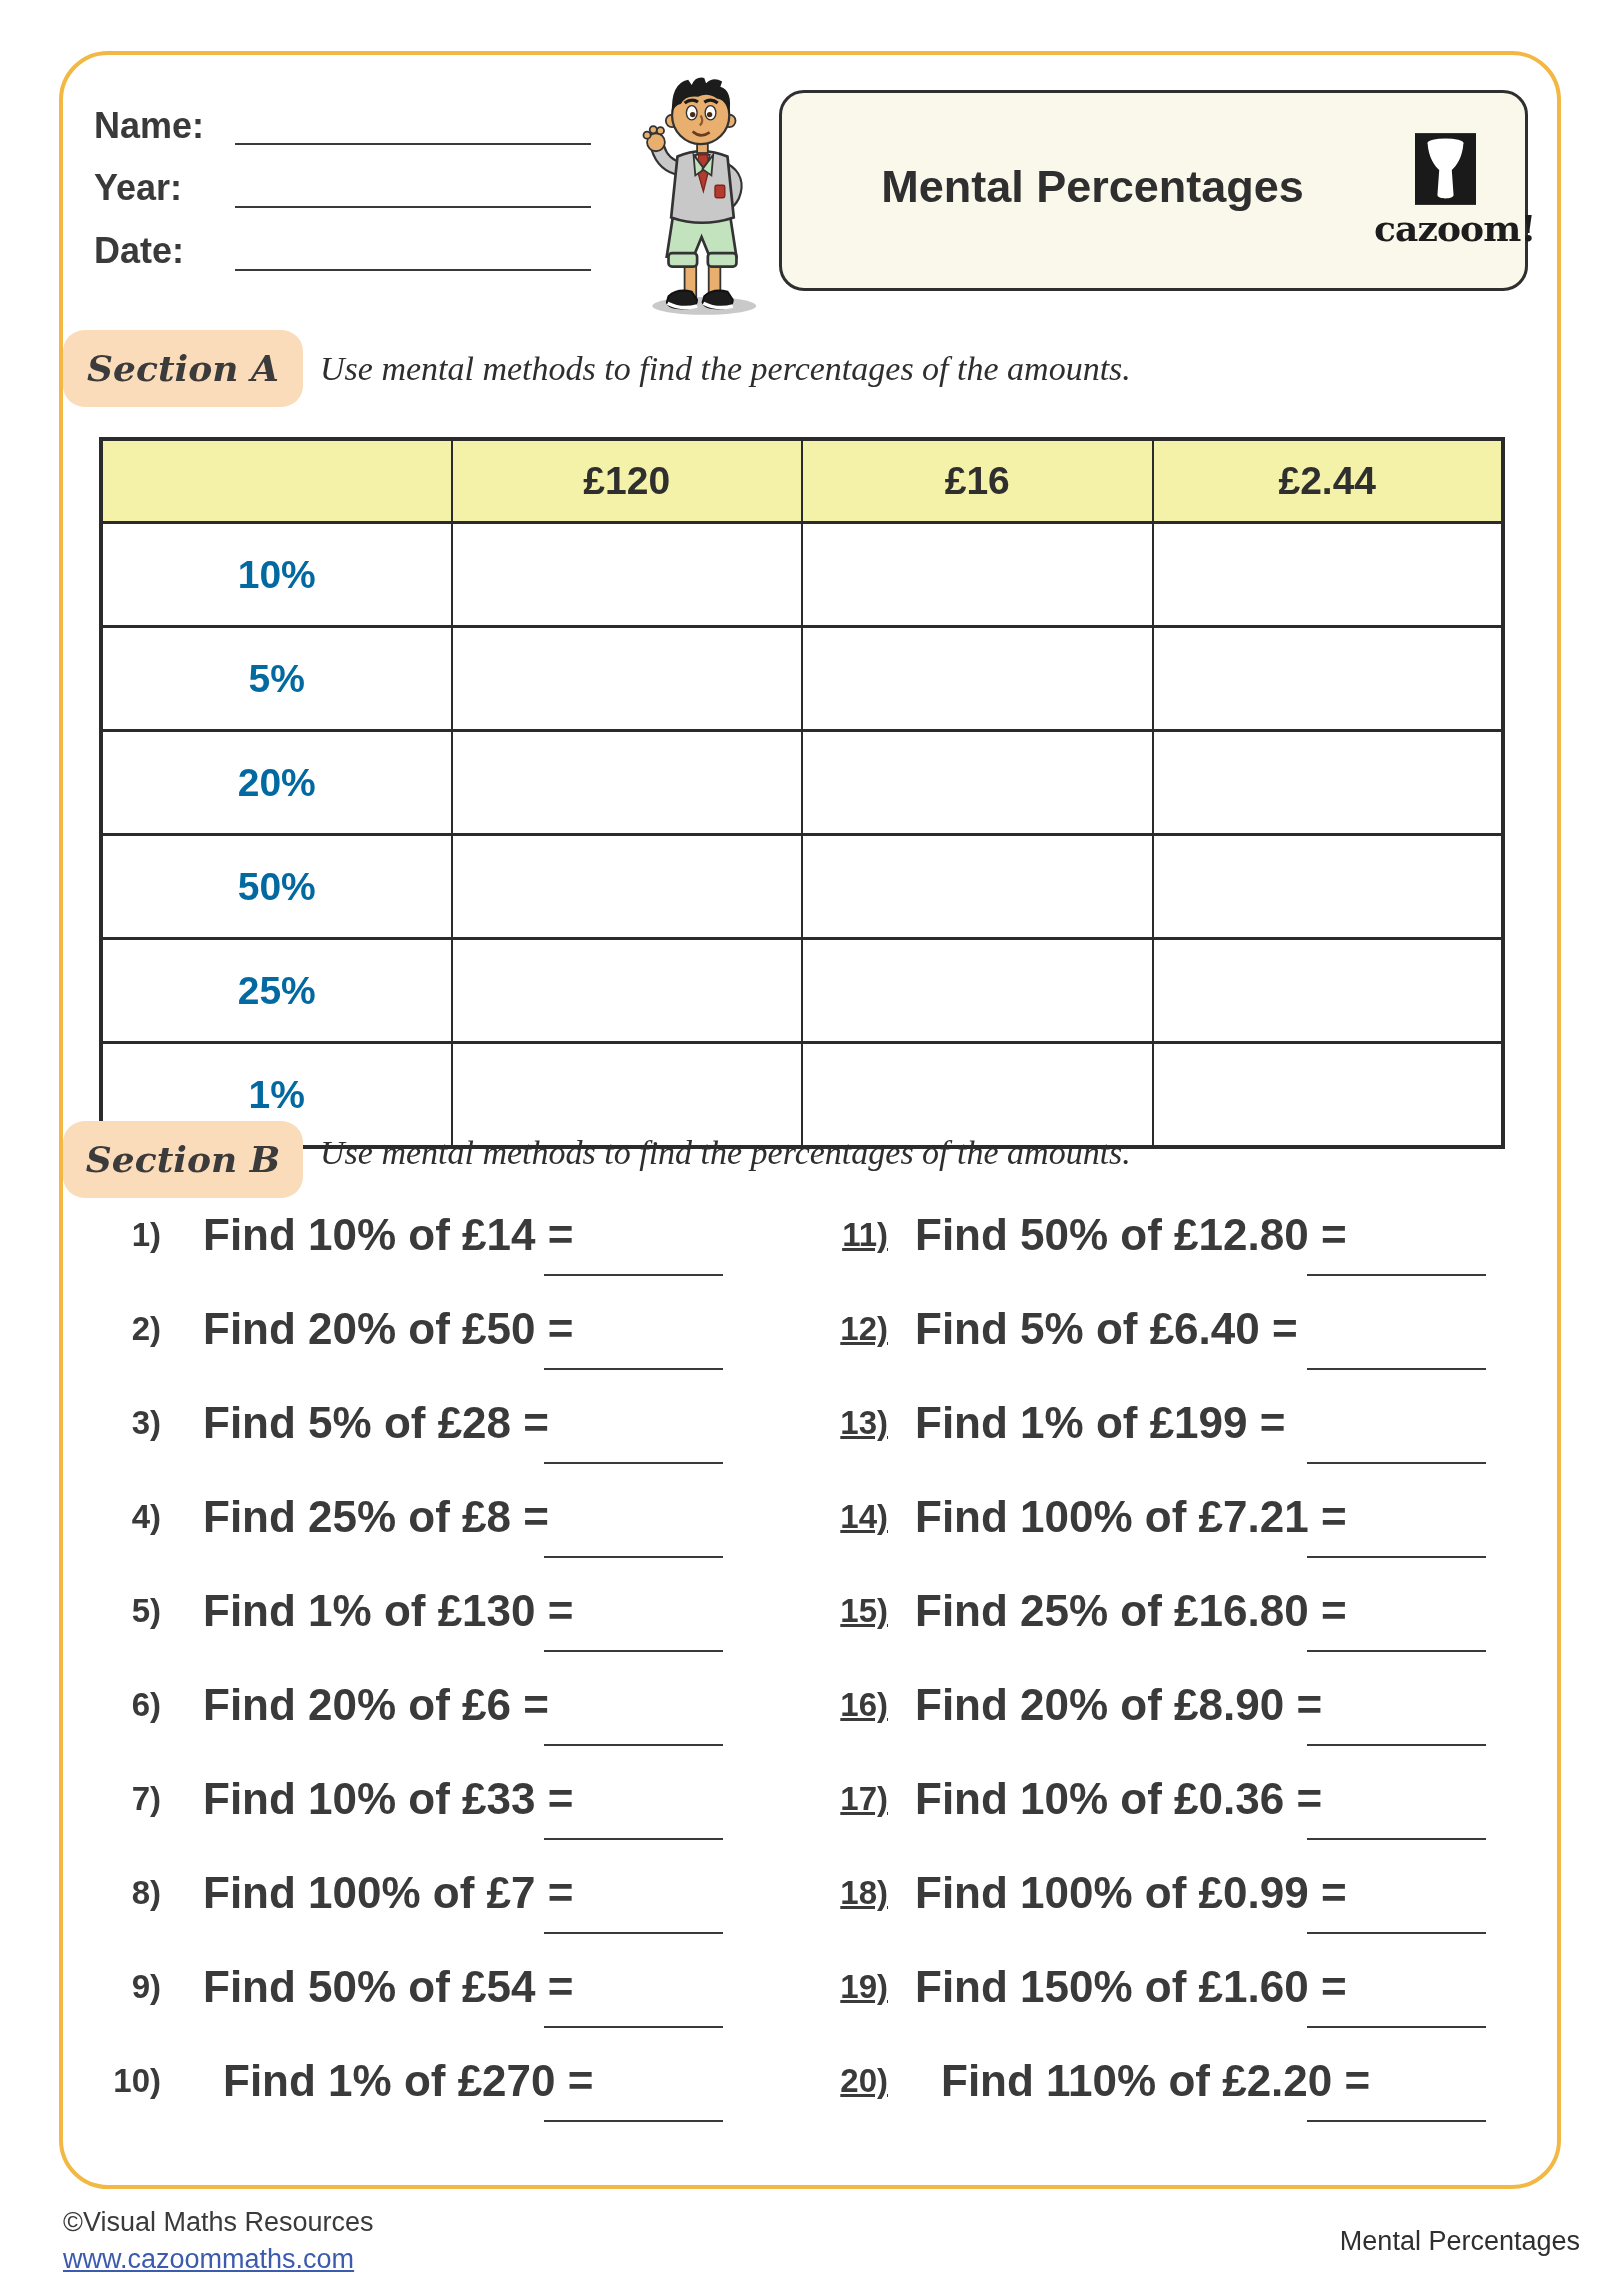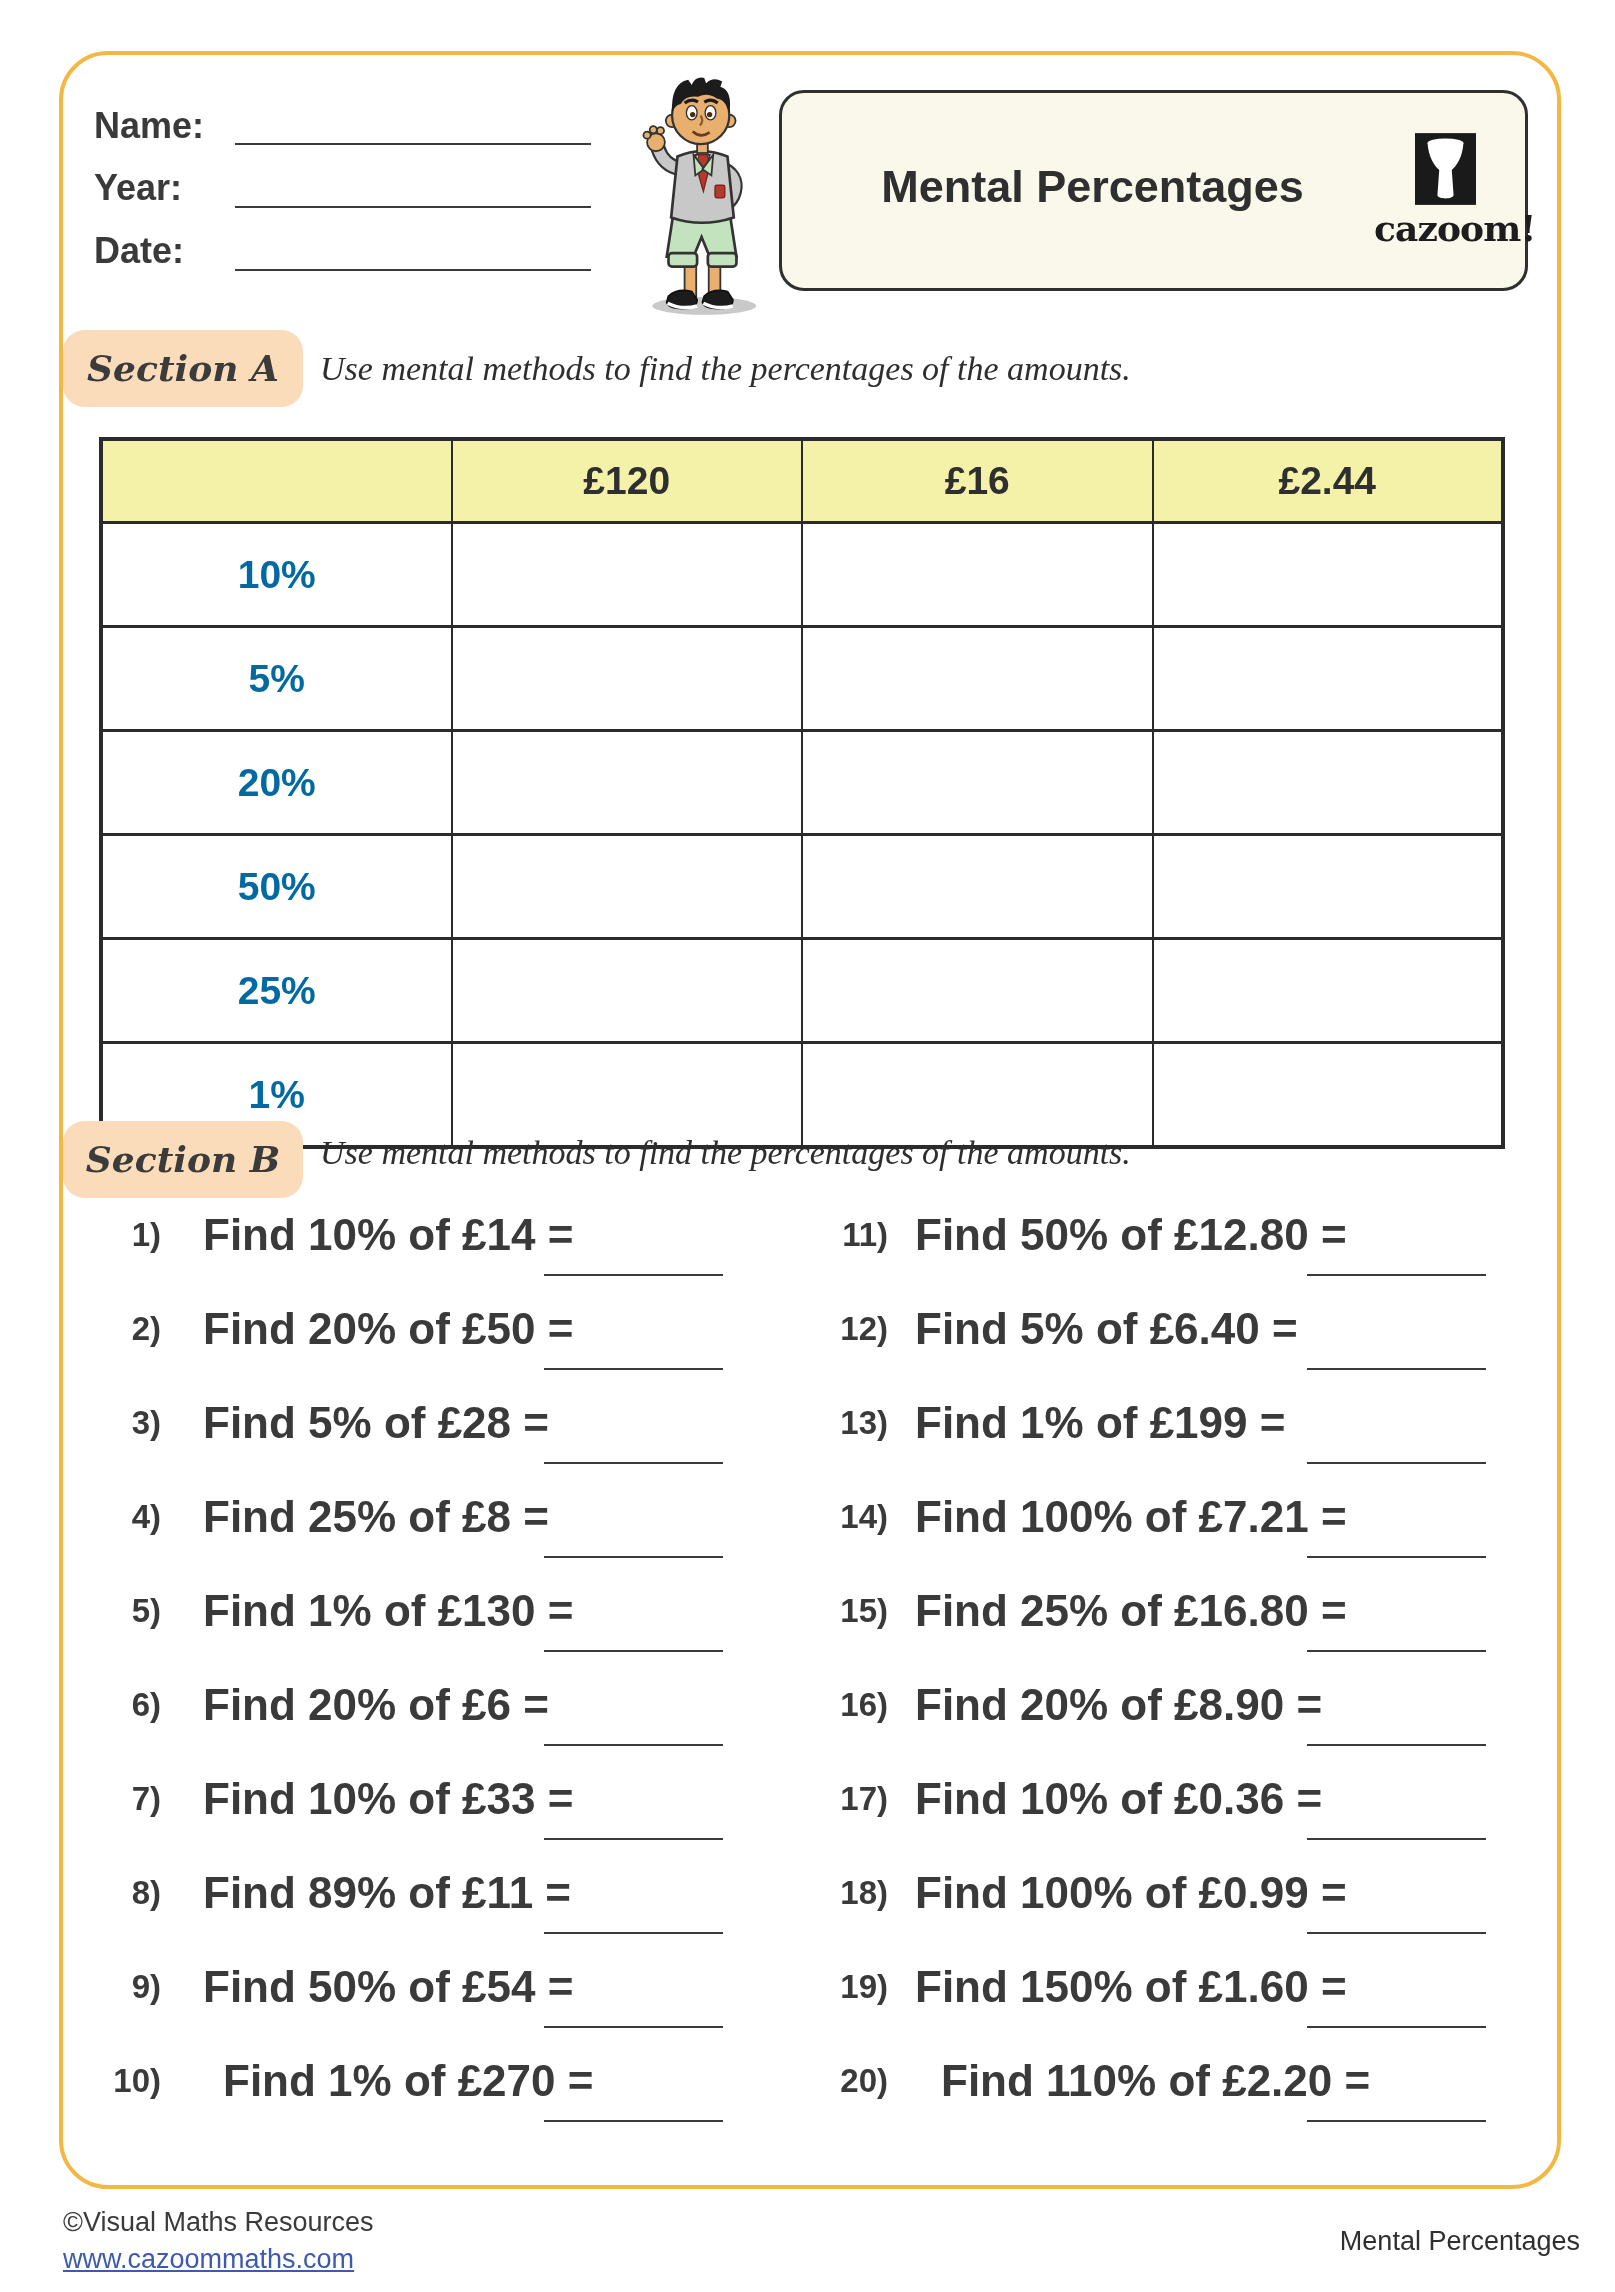--- a/index.html
+++ b/index.html
@@ -43,21 +43,21 @@
 
   
   .q{position:absolute;width:690px;height:94px;display:flex;align-items:center;}
   .q .qnum{font-size:33px;font-weight:bold;color:#3a3a3a;text-align:right;flex:0 0 auto;}
   .q .qtext{font-size:44px;font-weight:bold;color:#3a3a3a;white-space:nowrap;}
   .q-left{left:85px;}
   .q-left .qnum{width:76px;}
   .q-left .qtext{margin-left:42px;}
   .q-left .answer-line{left:459px;}
   .q-right{left:788px;}
-  .q-right .qnum{width:100px;}
+  .q-right .qnum{width:100px;text-decoration:underline;}
   .q-right .qtext{margin-left:27px;}
   .q-right .answer-line{left:519px;}
   .answer-line{position:absolute;top:86px;width:179px;height:0;border-top:2.7px solid #3a3a3a;}
 
   
   .footer-copyright{left:63px;top:2207px;font-size:27px;color:#3a3a3a;}
   .footer-link{left:63px;top:2244px;font-size:27px;color:#3D5BAE;text-decoration:underline;cursor:pointer;}
   .footer-doc-title{right:36px;top:2226px;font-size:27px;color:#2f2f2f;text-align:right;}
 </style>
 </head>
@@ -227,21 +227,21 @@
         <span class="qtext">Find 20% of £6 =</span>
         <span class="answer-line"></span>
       </div>
       <div class="q q-left" style="top: 1752px;">
         <span class="qnum">7)</span>
         <span class="qtext">Find 10% of £33 =</span>
         <span class="answer-line"></span>
       </div>
       <div class="q q-left" style="top: 1846px;">
         <span class="qnum">8)</span>
-        <span class="qtext">Find 89% of £11 =</span>
+        <span class="qtext">Find 100% of £7 =</span>
         <span class="answer-line"></span>
       </div>
       <div class="q q-left" style="top: 1940px;">
         <span class="qnum">9)</span>
         <span class="qtext">Find 50% of £54 =</span>
         <span class="answer-line"></span>
       </div>
       <div class="q q-left" style="top: 2034px; gap: 20px;">
         <span class="qnum">10)</span>
         <span class="qtext">Find 1% of £270 =</span>

